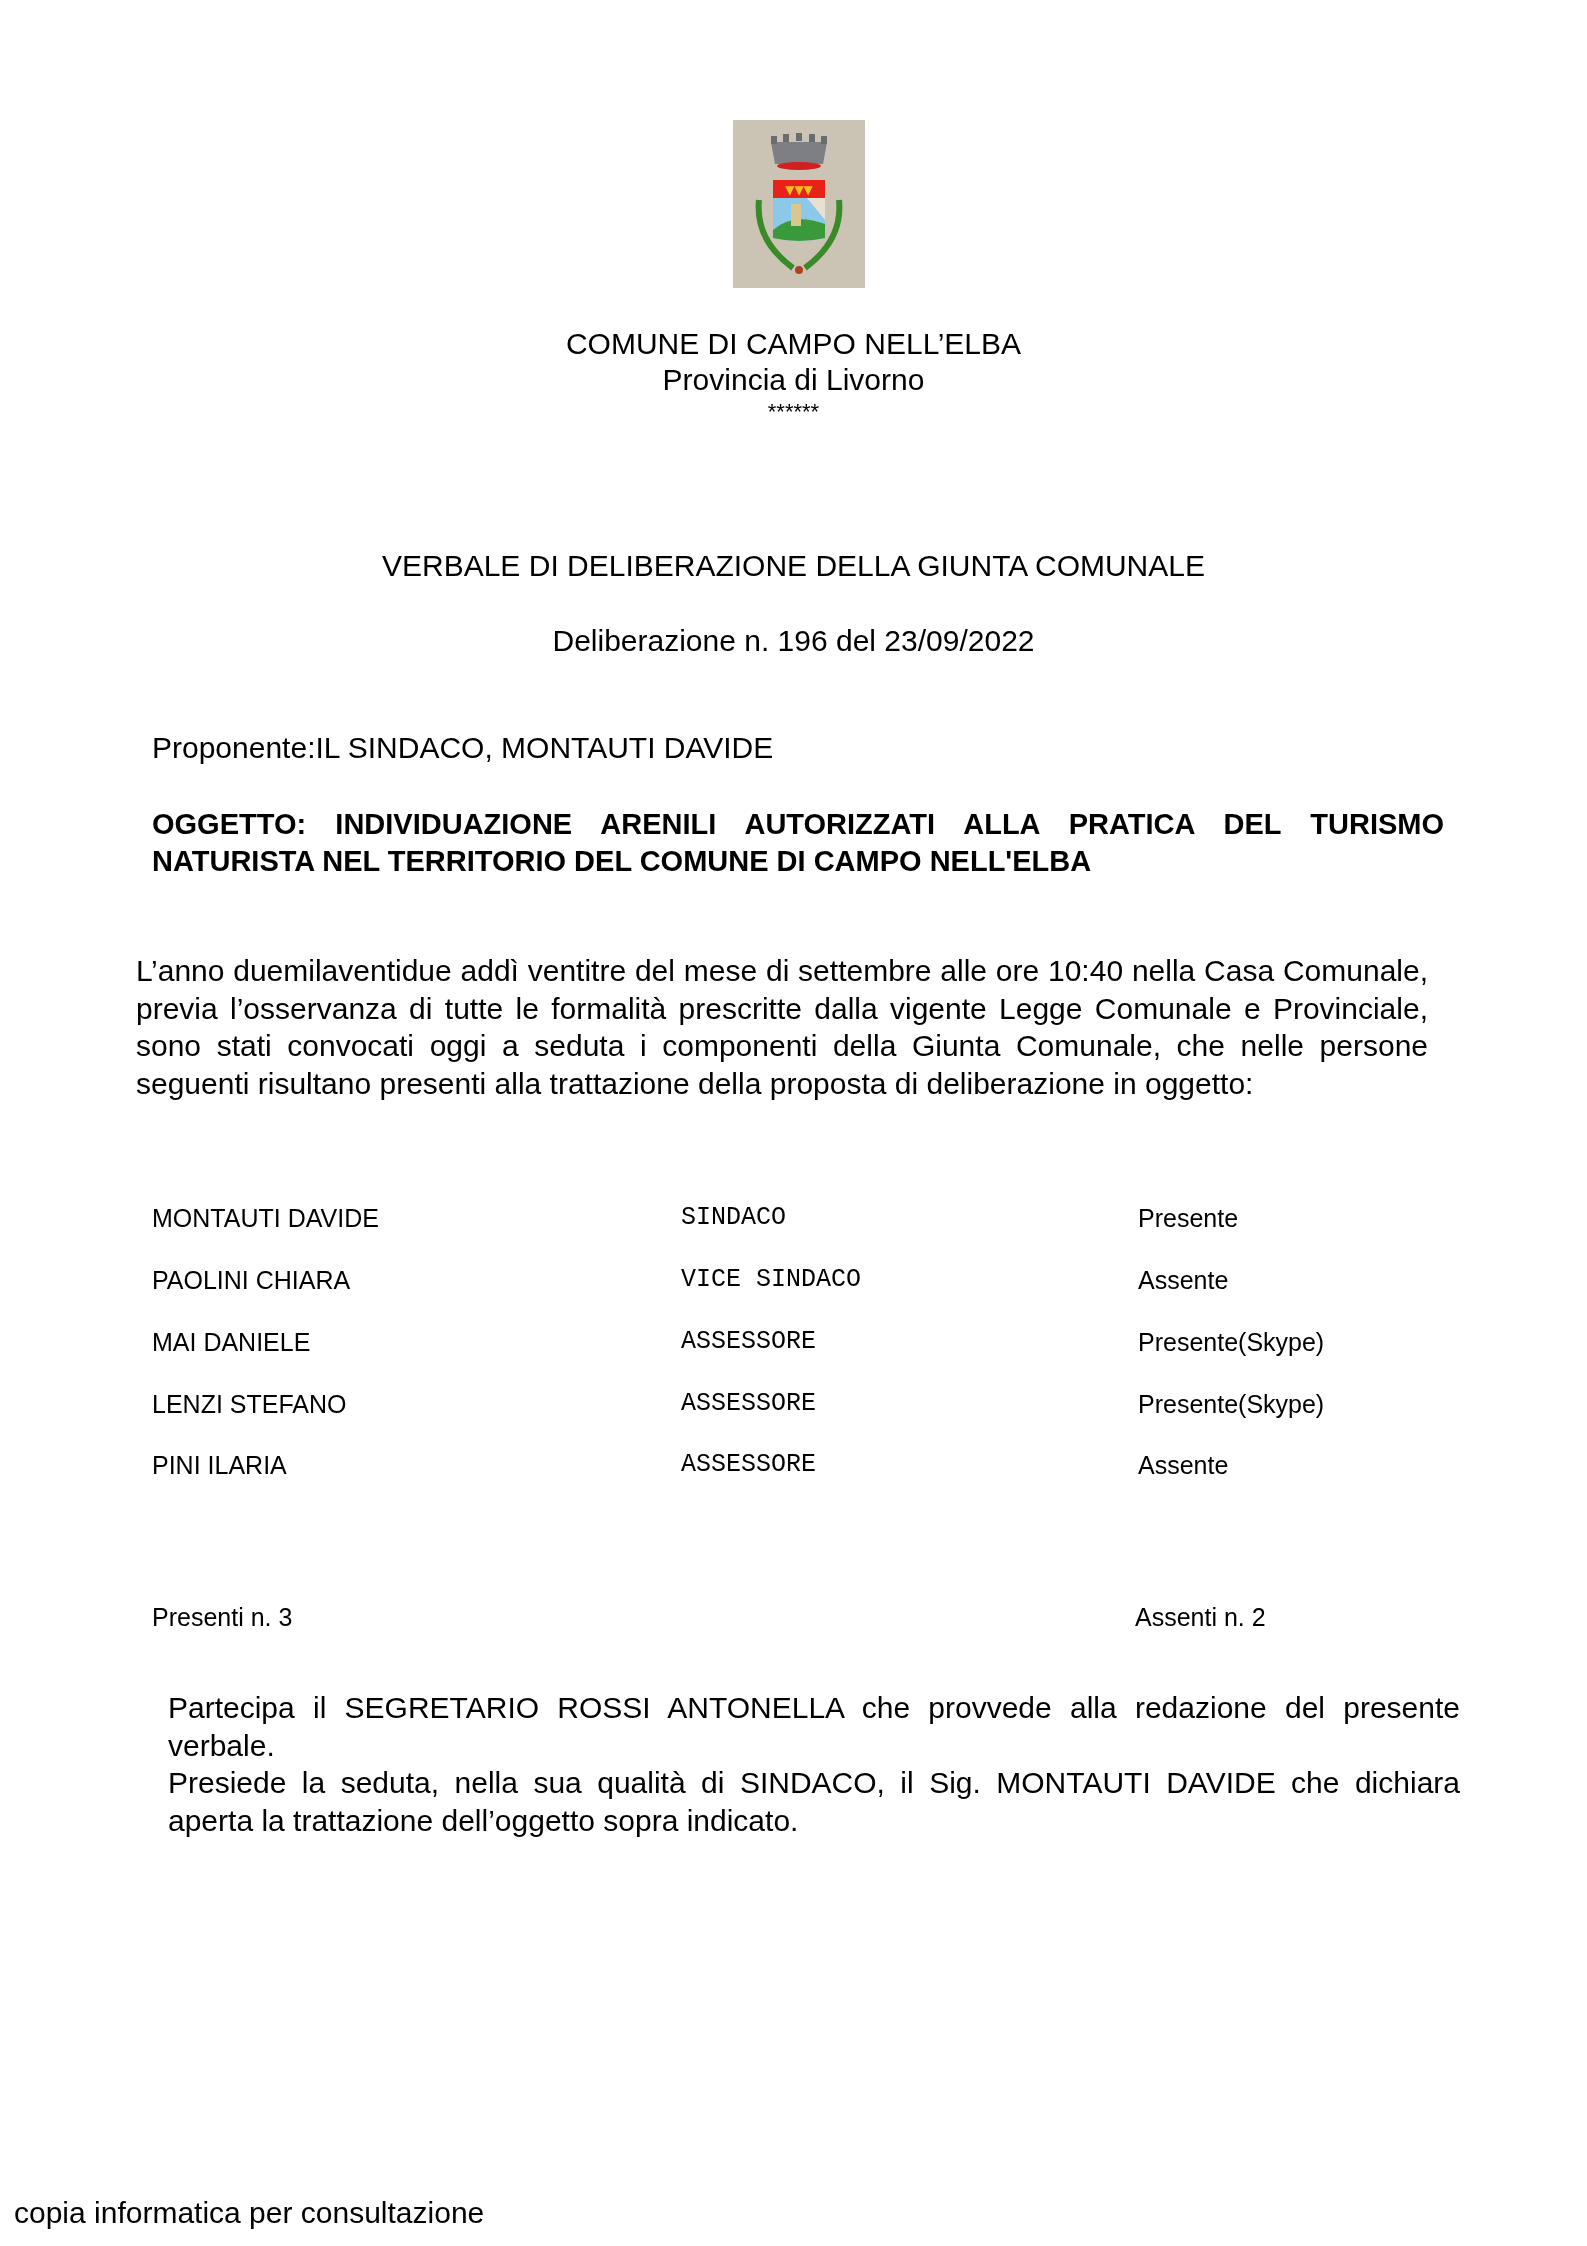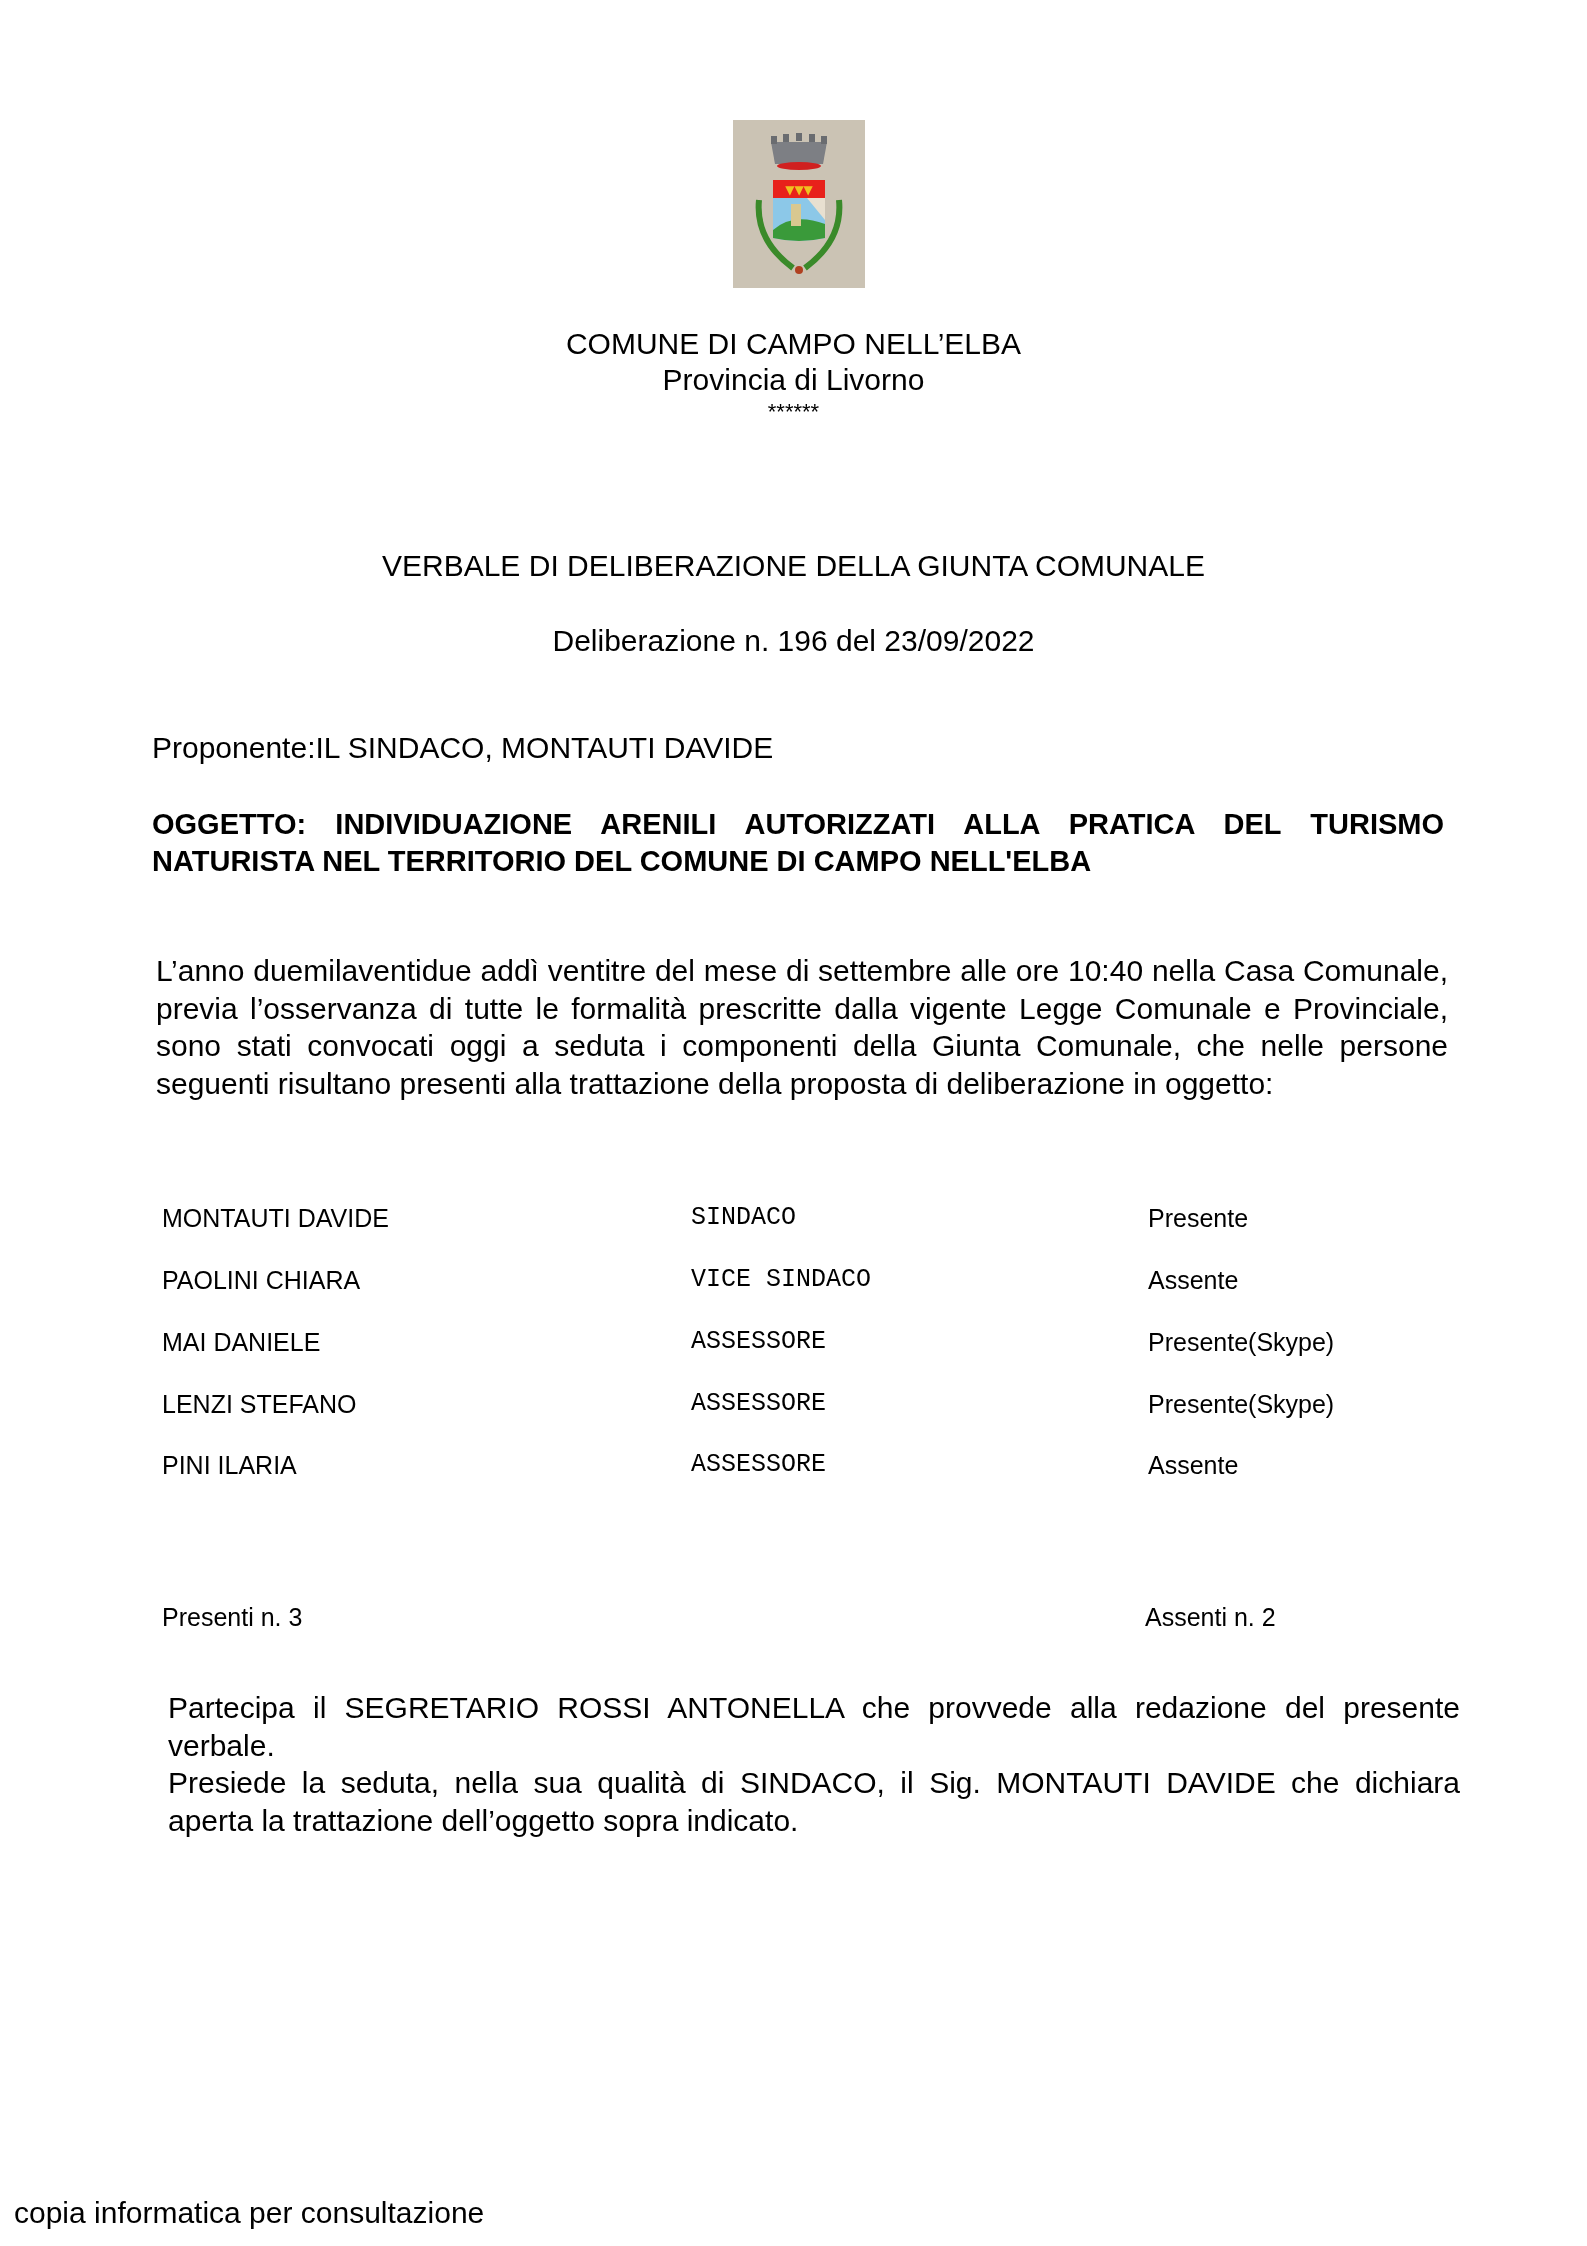--- a/index.html
+++ b/index.html
@@ -18,24 +18,24 @@
     .hdr2 { top: 362px; font-size: 30px; line-height: 36px; }
     .hdr3 { top: 400px; font-size: 22px; line-height: 24px; }
     .title { top: 548px; font-size: 30px; line-height: 36px; }
     .delib { top: 623px; font-size: 30px; line-height: 36px; }
     .prop { left: 152px; top: 730px; font-size: 30px; line-height: 36px; }
     .ogg {
       left: 152px; top: 806px; width: 1292px; font-size: 29px; line-height: 37px;
       font-weight: bold; text-align: justify; text-align-last: left;
     }
     .para {
-      left: 156px; top: 952px; width: 1292px; font-size: 30px; line-height: 37.5px;
+      left: 136px; top: 952px; width: 1292px; font-size: 30px; line-height: 37.5px;
       text-align: justify; margin: 0;
     }
-    .row { left: 10px; width: 1292px; height: 40px; font-size: 25px; line-height: 30px; }
+    .row { left: 0; width: 1292px; height: 40px; font-size: 25px; line-height: 30px; }
     .row span { position: absolute; top: 0; }
     .c1 { left: 152px; } .c2 { left: 681px; font-family: Liberation Mono, monospace; } .c3 { left: 1138px; }
     .counts { top: 1602px; font-size: 25px; line-height: 30px; }
     .pres { left: 152px; } .ass { left: 1135px; }
     .closing {
       left: 152px; top: 1673px; width: 1292px; font-size: 30px; line-height: 37.5px;
       text-align: justify; margin: 16px;
     }
     .closing p { margin: 0; }
     .footer { left: 14px; top: 2195px; font-size: 30px; line-height: 36px; }

